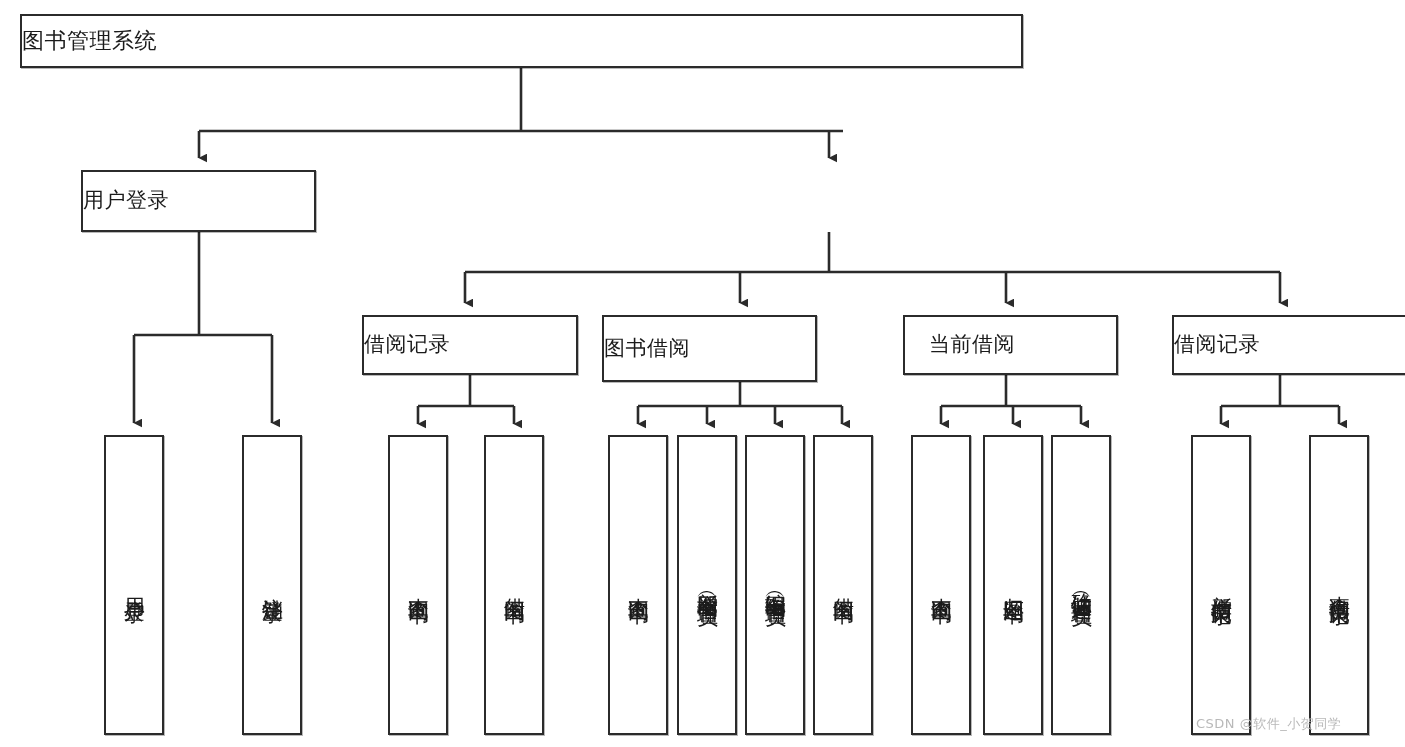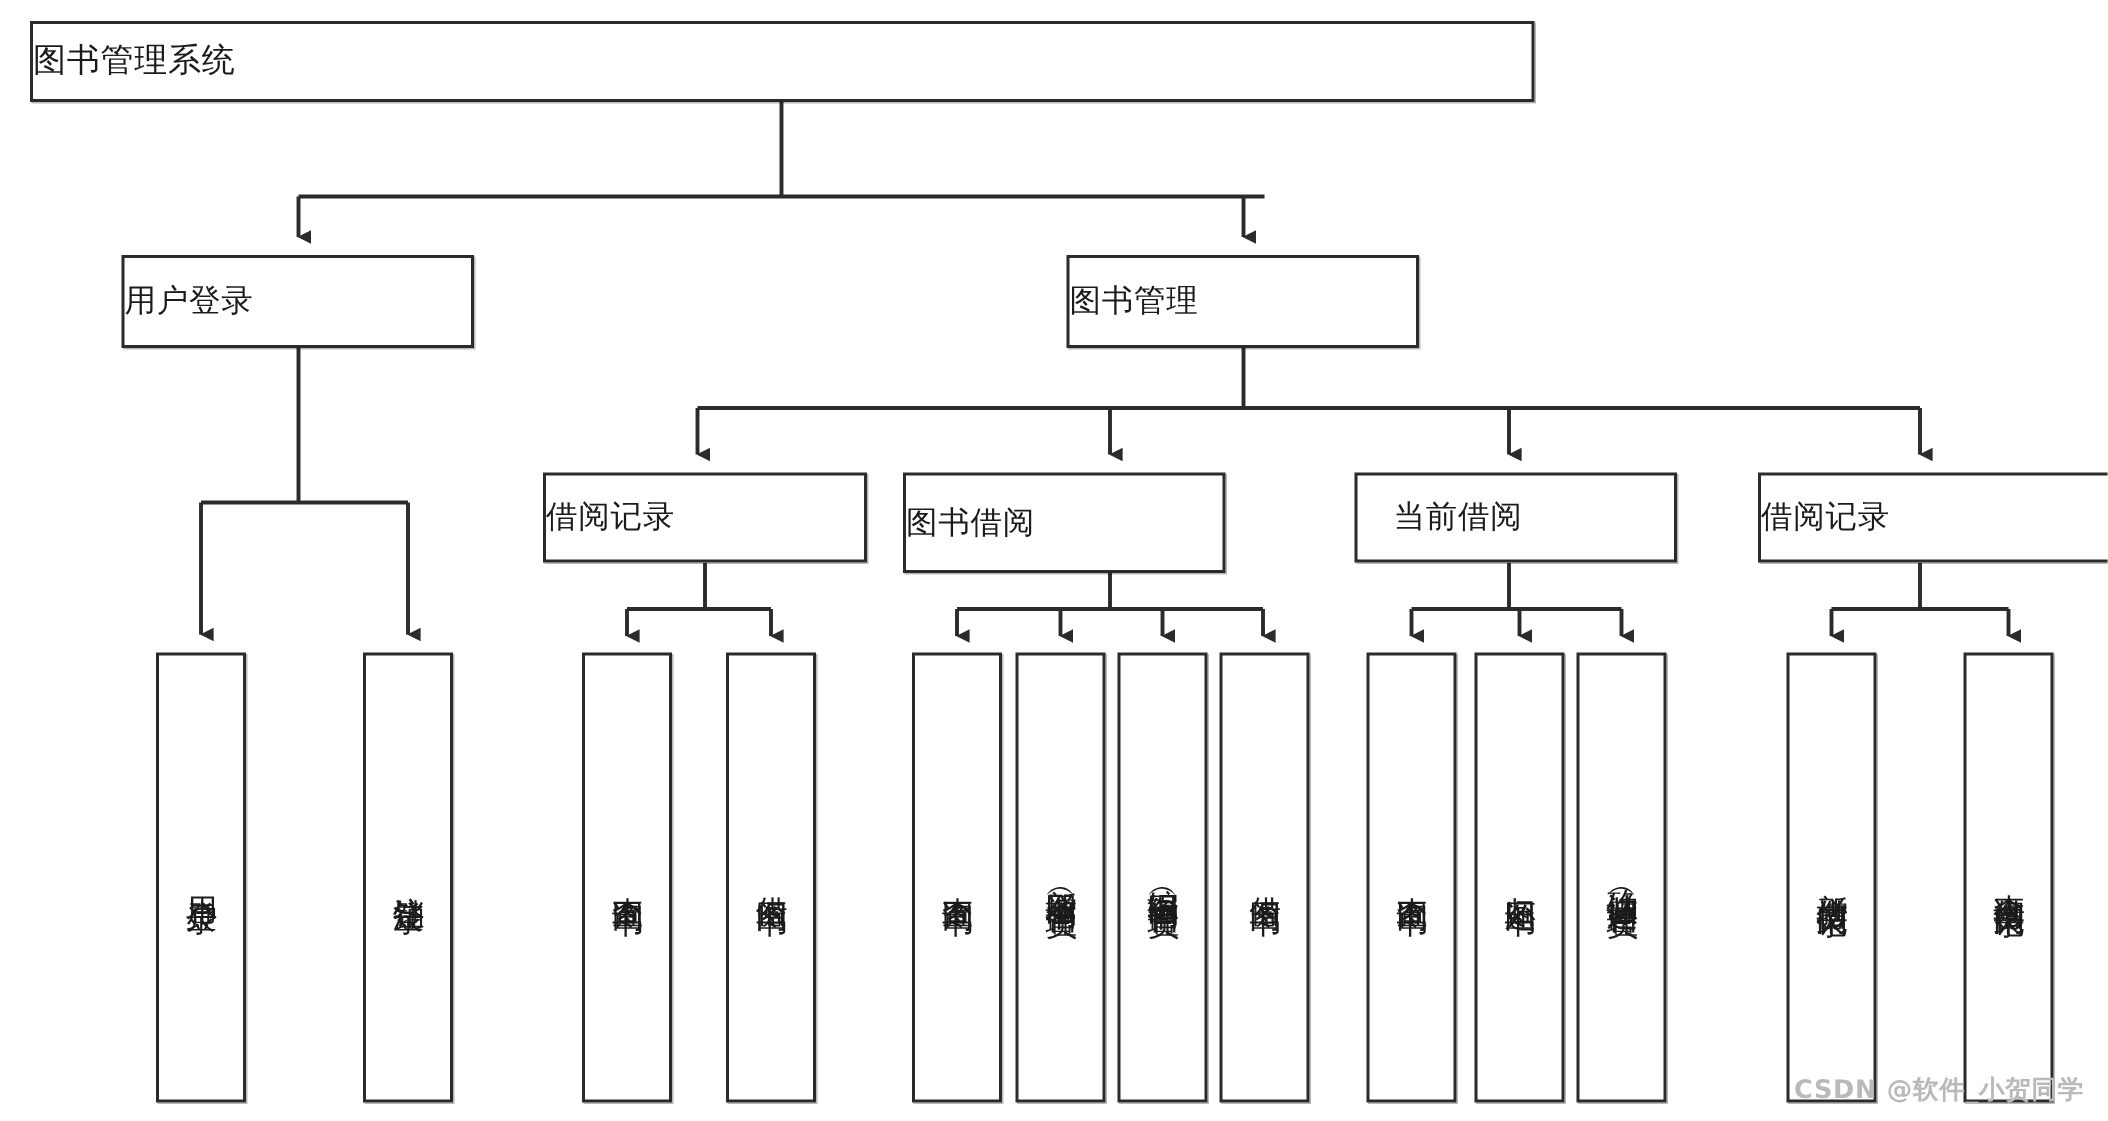--- a/index.html
+++ b/index.html
@@ -57,25 +57,24 @@
     writing-mode: vertical-rl;
     text-orientation: upright;
     font-size: 21px;
     line-height: 1.28;
     letter-spacing: 2px;
     white-space: nowrap;
   }
   .watermark {
     position: absolute;
     color: #b9b9b9;
-    font-size: 17px;
+    font-size: 13px;
     letter-spacing: 0.5px;
     white-space: nowrap;
     user-select: none;
-    font-weight: bold;
   }
 </style>
 </head>
 <body>
 
 <div id="diagram-root">
 
   <svg class="wires" viewBox="0 0 1405 747" xmlns="http://www.w3.org/2000/svg">
     <defs>
       <marker id="arrowhead" markerWidth="9" markerHeight="9" refX="4.5" refY="8.4" orient="auto" markerUnits="userSpaceOnUse">
@@ -126,23 +125,20 @@
     </g>
   </svg>
 
   <div class="node root horizontal" style="left:20px; top:14px; width:1003px; height:54px;">
     <span class="label">图书管理系统</span>
   </div>
 
   <div class="node horizontal" style="left:81px; top:170px; width:235px; height:62px;">
     <span class="label">用户登录</span>
   </div>
-  <div class="node horizontal" style="left:711px; top:170px; width:235px; height:62px;">
-    <span class="label">图书管理</span>
-  </div>
 
   <div class="node horizontal" style="left:362px; top:315px; width:216px; height:60px;">
     <span class="label">借阅记录</span>
   </div>
   <div class="node horizontal" style="left:602px; top:315px; width:215px; height:67px;">
     <span class="label">图书借阅</span>
   </div>
   <div class="node horizontal" style="left:903px; top:315px; width:215px; height:60px;padding-left:24px;">
     <span class="label">当前借阅</span>
   </div>

